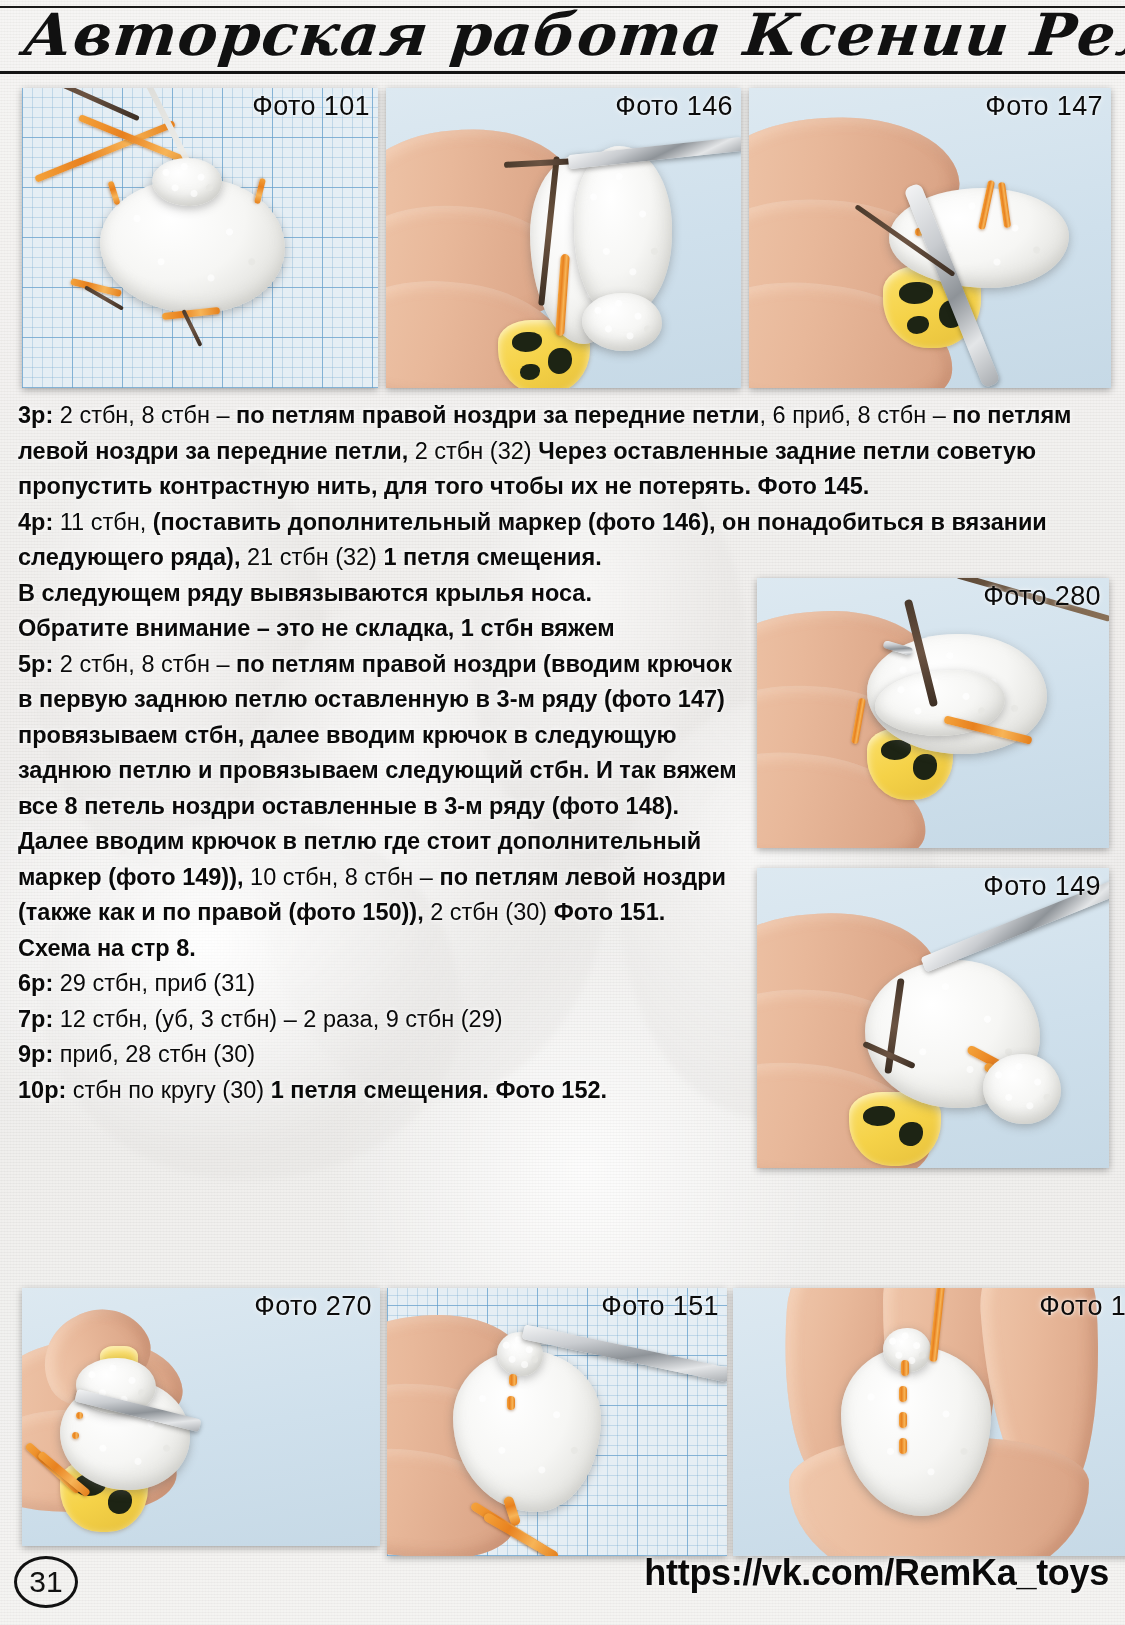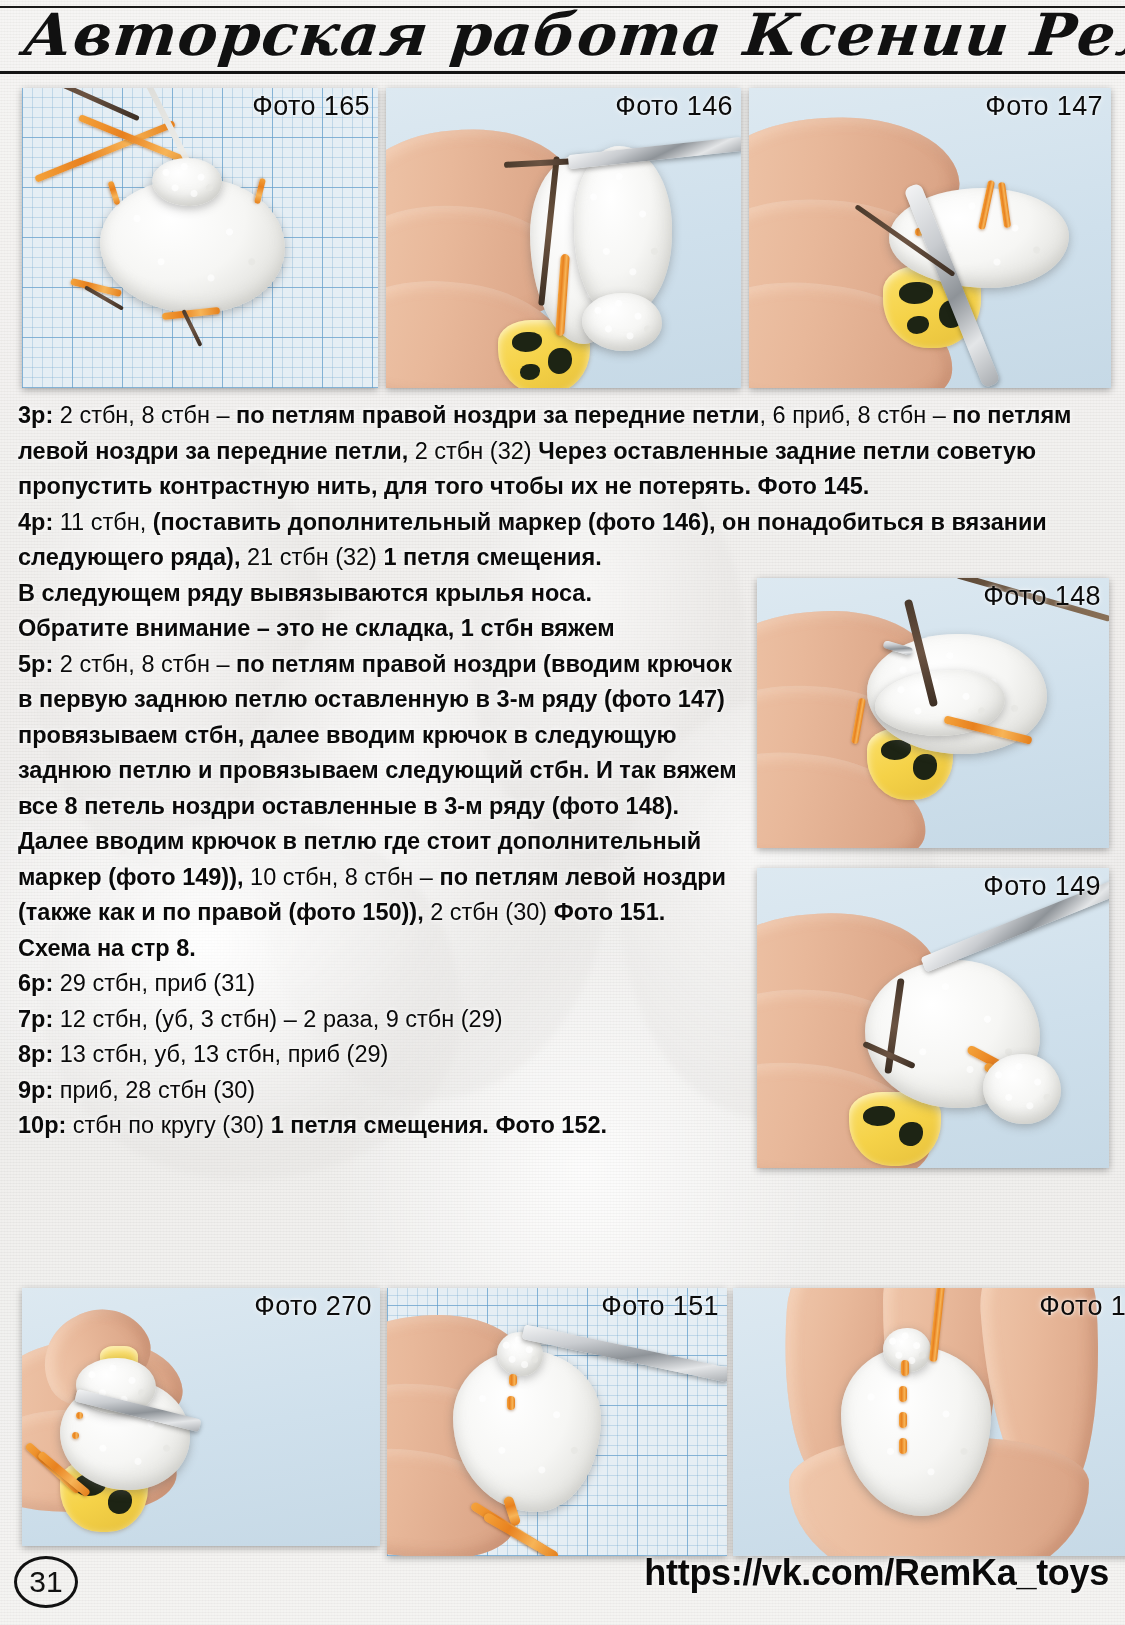--- a/index.html
+++ b/index.html
@@ -199,21 +199,21 @@
     <div class="dkthread" style="left:84px; top:28px; width:120px; height:6px; background:linear-gradient(90deg,#d9d9d5,#f1f1ee);transform:rotate(63deg);"></div>
     <div class="fluff" style="left:78px; top:90px; width:185px; height:135px;"></div>
     <div class="fluff" style="left:130px; top:70px; width:70px; height:48px;"></div>
     <div class="yarn" style="left:80px; top:102px; width:24px; height:6px; transform:rotate(72deg);"></div>
     <div class="yarn" style="left:225px; top:100px; width:26px; height:6px; transform:rotate(104deg);"></div>
     <div class="yarn" style="left:48px; top:196px; width:52px; height:7px; transform:rotate(14deg);"></div>
     <div class="yarn" style="left:140px; top:222px; width:58px; height:7px; transform:rotate(-6deg);"></div>
     <div class="dkthread" style="left:60px; top:208px; width:44px; height:4px; transform:rotate(30deg);"></div>
     <div class="dkthread" style="left:150px; top:238px; width:40px; height:4px; transform:rotate(64deg);"></div>
   </div>
-  <span class="cap">Фото 165</span>
+  <span class="cap">Фото 101</span>
 </div>
 
 <div class="photo" style="left:386px; top:88px; width:355px; height:300px;">
   <div class="scene">
     <div class="plain-blue"></div>
     <div class="finger" style="left:-40px; top:42px; width:230px; height:118px; transform:rotate(-4deg);"></div>
     <div class="finger" style="left:-50px; top:118px; width:235px; height:115px; transform:rotate(2deg);"></div>
     <div class="finger" style="left:-60px; top:194px; width:245px; height:120px; transform:rotate(5deg);"></div>
     <div class="nail" style="left:112px; top:232px; width:92px; height:74px;">
       <div class="speck" style="left:14px; top:12px; width:30px; height:20px;"></div>
@@ -264,21 +264,21 @@
       <div class="speck" style="left:46px; top:26px; width:24px; height:26px;"></div>
     </div>
     <div class="fluff" style="left:110px; top:56px; width:180px; height:120px;"></div>
     <div class="fluff" style="left:118px; top:92px; width:130px; height:66px; border-radius:60% 40% 50% 50%/56% 44% 56% 44%;"></div>
     <div class="dkthread" style="left:160px; top:20px; width:8px; height:110px; background:linear-gradient(180deg,#4a3a2c,#6b5342,#3d2f24); border-radius:4px; transform:rotate(-14deg);"></div>
     <div class="dkthread" style="left:196px; top:16px; width:160px; height:6px; background:linear-gradient(90deg,#5d4937,#8a7158); transform:rotate(16deg);"></div>
     <div class="hook" style="left:126px; top:66px; width:30px; height:8px; transform:rotate(16deg);"></div>
     <div class="yarn" style="left:98px; top:120px; width:7px; height:46px; transform:rotate(10deg);"></div>
     <div class="yarn" style="left:186px; top:148px; width:90px; height:8px; transform:rotate(14deg);"></div>
   </div>
-  <span class="cap">Фото 148</span>
+  <span class="cap">Фото 280</span>
 </div>
 
 <div class="photo" style="left:757px; top:868px; width:352px; height:300px;">
   <div class="scene">
     <div class="plain-blue"></div>
     <div class="finger" style="left:-60px; top:46px; width:240px; height:112px; transform:rotate(-4deg);"></div>
     <div class="finger" style="left:-70px; top:122px; width:245px; height:114px; transform:rotate(3deg);"></div>
     <div class="finger" style="left:-80px; top:196px; width:255px; height:118px; transform:rotate(6deg);"></div>
     <div class="nail" style="left:92px; top:224px; width:92px; height:74px;">
       <div class="speck" style="left:14px; top:14px; width:32px; height:20px;"></div>
@@ -372,23 +372,20 @@
     <span>8 стбн – </span><span class="b">по петлям левой ноздри (также как и по правой (фото 150)),</span><span> 2 стбн (30) </span><span class="b">Фото 151. Схема на стр 8.</span>
   </p>
 
   <p>
     <span class="b">6р:</span><span> 29 стбн, приб (31)</span>
   </p>
   <p>
     <span class="b">7р:</span><span> 12 стбн, (уб, 3 стбн) – 2 раза, 9 стбн (29)</span>
   </p>
   <p>
-    <span class="b">8р:</span><span> 13 стбн, уб, 13 стбн, приб (29)</span>
-  </p>
-  <p>
     <span class="b">9р:</span><span> приб, 28 стбн (30)</span>
   </p>
   <p>
     <span class="b">10р:</span><span> стбн по кругу (30) </span><span class="b">1 петля смещения. Фото 152.</span>
   </p>
 </div>
 
 <div id="page-num">
   <span>31</span>
 </div>

